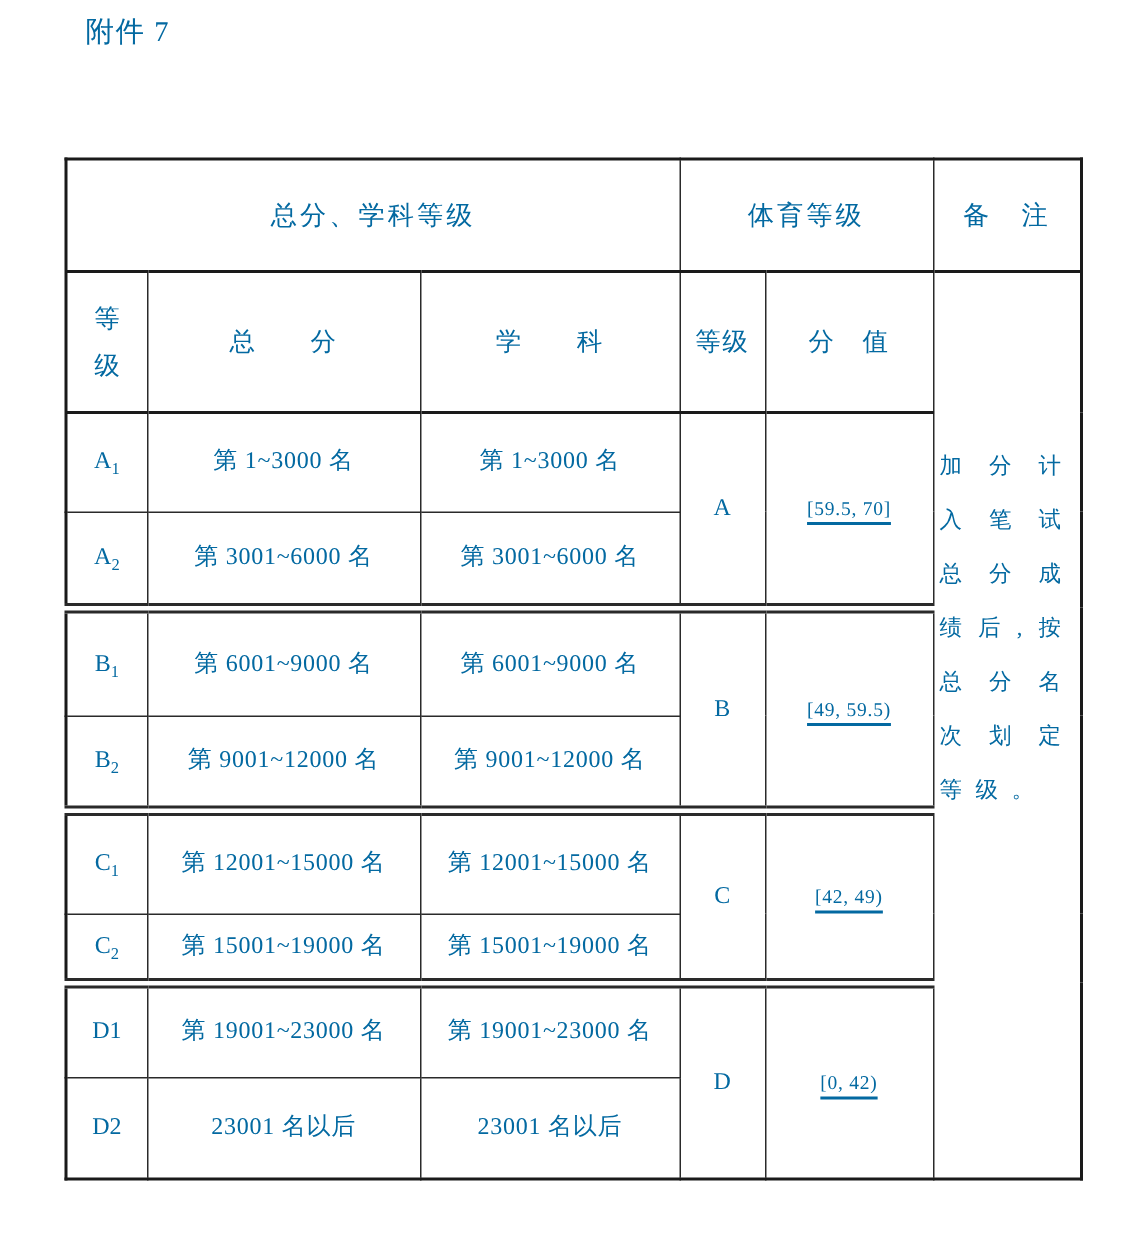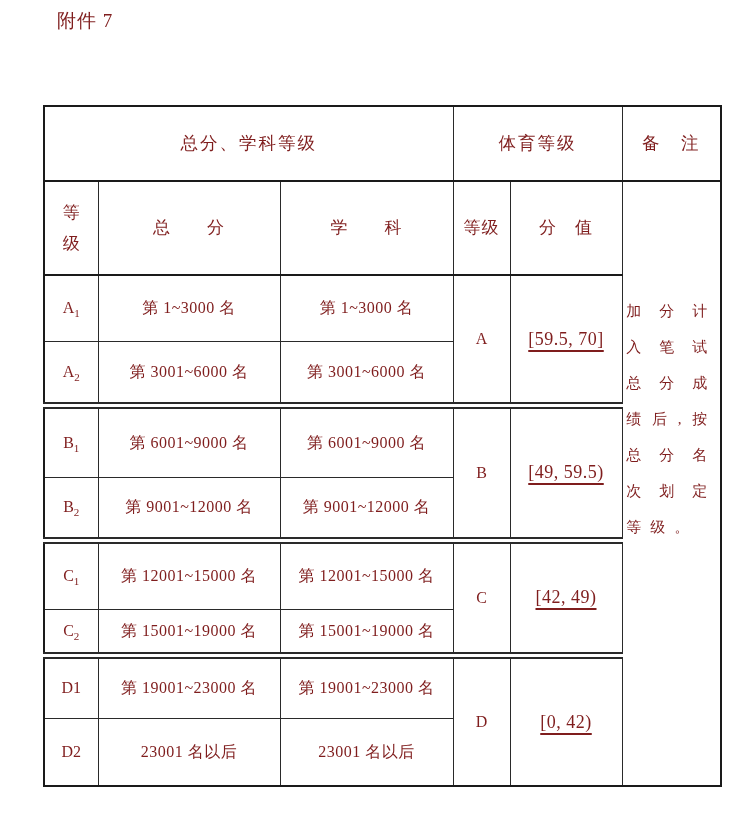--- a/index.html
+++ b/index.html
@@ -2,21 +2,21 @@
 <html><head>
 <meta charset="utf-8">
 <style>
   html, body { margin: 0; padding: 0; background: #ffffff; }
   .page {
     position: relative;
     width: 755px;
     height: 829px;
     background: #ffffff;
     font-family: "Liberation Serif", "DejaVu Serif", serif;
-    color: #7f1d1d;
+    color: #0369a1;
     overflow: hidden;
   }
   .attachment {
     position: absolute;
     left: 57px;
     top: 8px;
     font-size: 19px;
     letter-spacing: 1px;
   }
   .doc-title {
@@ -67,21 +67,21 @@
     width: 19px;
     line-height: 1.85;
     text-align: center;
     letter-spacing: 0;
   }
   .rank-cell { letter-spacing: 0.5px; }
   .grade-label { font-size: 16.5px; }
   .grade-label sub { font-size: 11px; line-height: 0; }
   .pe-grade-cell { font-size: 17px; }
   .pe-range {
-    font-size: 18px;
+    font-size: 13px;
     letter-spacing: 0.5px;
     text-decoration: underline;
     text-decoration-thickness: 1.5px;
     text-underline-offset: 5px;
   }
   td.remark-cell {
     vertical-align: middle;
     padding-bottom: 130px;
     border-radius: 15px;
   }

